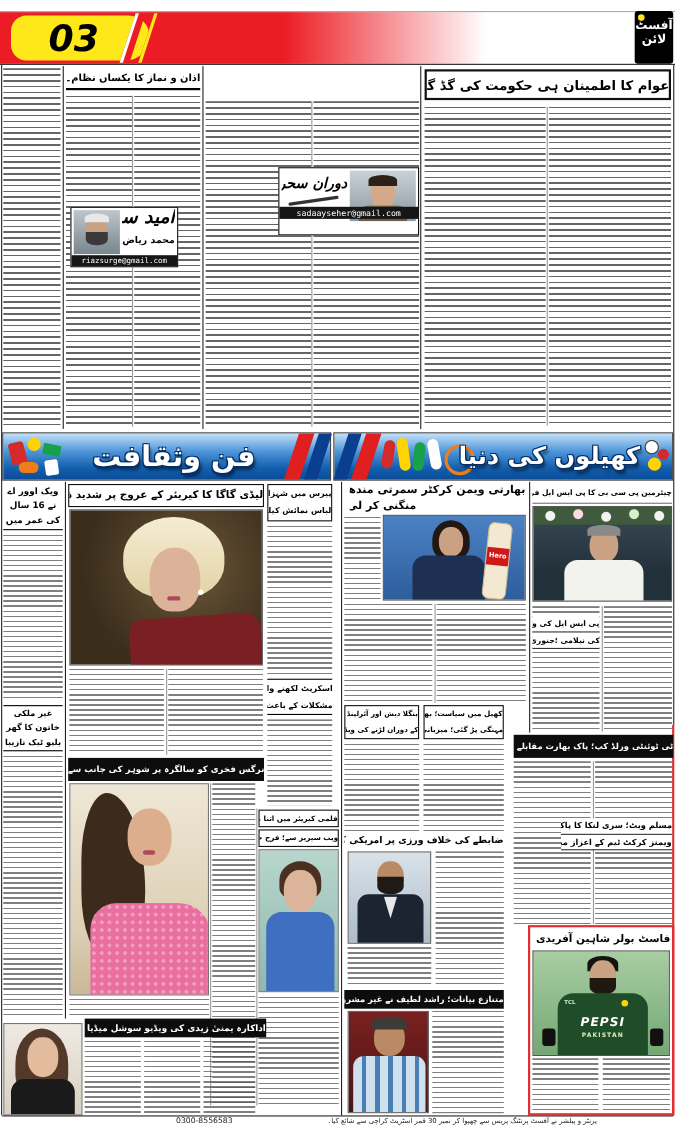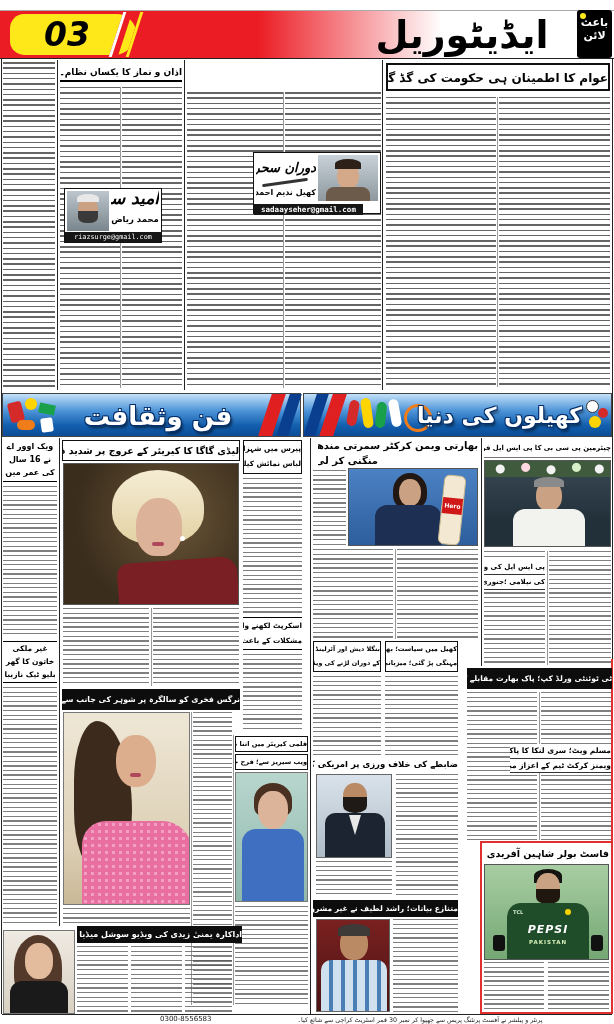--- a/index.html
+++ b/index.html
@@ -31,23 +31,22 @@
 
   <div class="p" style="left:0;top:10;width:614px;height:49px;top:10px;
               background:linear-gradient(90deg,#ec1c24 0%,#ec1c24 42%,#ffffff 72%);
               border-top:1px solid #aaa;border-bottom:1px solid #222;"></div>
   <div class="p" style="left:10px;top:14px;width:126px;height:41px;background:#ffe81a;
               border-radius:22px 30px 34px 22px;"></div>
   <div class="p skew" style="left:116px;top:12px;width:9px;height:45px;background:#ec1c24;border-left:3px solid #fff;"></div>
   <div class="p skew" style="left:133px;top:12px;width:9px;height:45px;background:#ec1c24;border-left:3px solid #ffe81a;"></div>
   <div class="p" style="left:22px;top:16px;width:90px;height:38px;color:#000000;font-size:33px;font-weight:bold;
               font-style:italic;text-align:center;line-height:38px;">03</div>
-  <div class="p uh nw" style="left:352px;top:10px;width:220px;height:50px;font-size:38px;line-height:50px;">ایڈیٹوریل</div>
   <div class="p" style="left:577px;top:10px;width:35px;height:48px;background:#000;border-radius:3px;">
-    <div style="color:#fff;font-weight:bold;font-size:11px;text-align:center;direction:rtl;margin-top:6px;">باعث</div>
+    <div style="color:#fff;font-weight:bold;font-size:11px;text-align:center;direction:rtl;margin-top:6px;">آفسٹ</div>
     <div style="color:#fff;font-weight:bold;font-size:11px;text-align:center;direction:rtl;">لائن</div>
     <div style="position:absolute;left:3px;top:3px;width:6px;height:6px;background:#ffe81a;border-radius:50%;"></div>
   </div>
 
   <div class="p vl" style="left:1px;top:59px;height:955px;"></div>
   <div class="p vl" style="left:612px;top:59px;height:600px;"></div>
   <div class="p" style="left:611px;top:659px;width:2px;height:355px;background:#e03030;"></div>
 
   <div class="p vl" style="left:57px;top:60px;height:330px;"></div>
   <div class="p vl" style="left:184px;top:60px;height:330px;"></div>
@@ -64,21 +63,21 @@
 
   <div class="p box" style="left:253px;top:152px;width:128px;height:62px;">
     <div class="p photo" style="left:64px;top:2px;width:60px;height:46px;background:linear-gradient(180deg,#c9d2d8,#8d989f);">
       <div class="p" style="left:19px;top:8px;width:22px;height:26px;background:#d3a98a;border-radius:45%;"></div>
       <div class="p" style="left:17px;top:4px;width:26px;height:10px;background:#2c2019;border-radius:50% 50% 0 0;"></div>
       <div class="p" style="left:8px;top:32px;width:44px;height:14px;background:#6c5a4a;border-radius:8px 8px 0 0;"></div>
     </div>
     <div class="p uh nw" style="left:2px;top:6px;width:60px;height:18px;font-size:13px;line-height:18px;font-style:italic;">دوران سحر</div>
     <div class="p" style="left:8px;top:28px;width:46px;height:3px;background:#333;border-radius:2px;transform:rotate(-8deg);"></div>
     <div class="p uh nw" style="left:2px;top:34px;width:60px;height:12px;font-size:8px;line-height:12px;">کھیل ندیم احمد</div>
-    <div class="p emailbar" style="left:0;top:51px;width:109px;height:11px;font-size:7.5px;line-height:11px;font-weight:bold;">sadaayseher@gmail.com</div>
+    <div class="p emailbar" style="left:0;top:35px;width:126px;height:11px;font-size:7.5px;line-height:11px;">sadaayseher@gmail.com</div>
   </div>
 
   <div class="p uh nw" style="left:60px;top:64px;width:122px;height:18px;font-size:9px;line-height:17px;border-bottom:2px solid #000;">اذان و نماز کا یکساں نظام۔ امکانات و خدشات</div>
   <div class="p ft" style="left:122px;top:87px;width:60px;height:301px;"></div>
   <div class="p ft" style="left:60px;top:87px;width:60px;height:301px;"></div>
   <div class="p vlg" style="left:120px;top:87px;height:301px;"></div>
 
   <div class="p box" style="left:64px;top:188px;width:98px;height:55px;">
     <div class="p photo" style="left:2px;top:2px;width:42px;height:40px;background:linear-gradient(180deg,#bcc6cc,#79858c);">
       <div class="p" style="left:11px;top:7px;width:20px;height:23px;background:#caa183;border-radius:45%;"></div>

